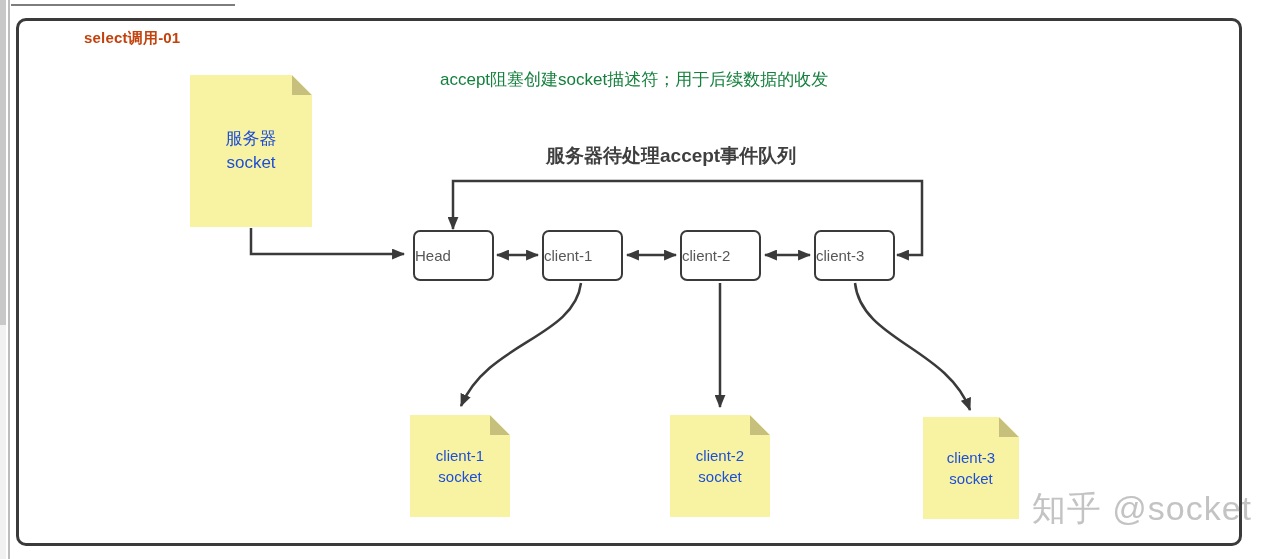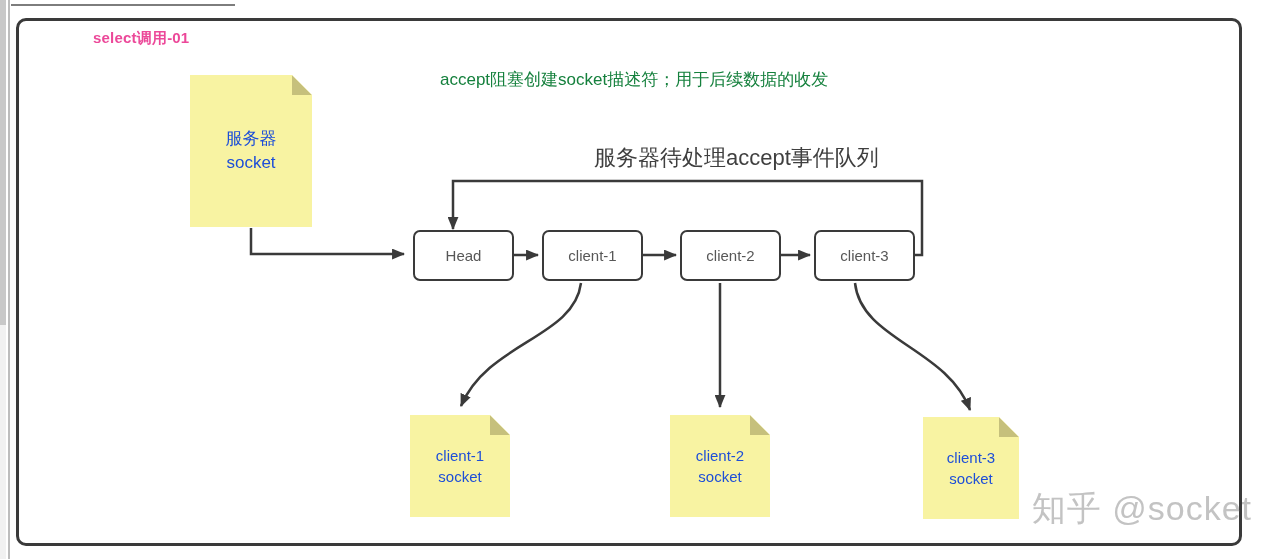--- a/index.html
+++ b/index.html
@@ -16,30 +16,30 @@
   .edge-line    { position: absolute; left: 8px; top: 0; width: 2px; height: 559px; background: #bdbdbd; }
   .top-artifact { position: absolute; left: 11px; top: 4px; width: 224px; height: 2px; background: #7d7d7d; }
 
   
   .frame {
     position: absolute; left: 16px; top: 18px; width: 1226px; height: 528px;
     border: 3px solid #3a3a3a; border-radius: 10px; background: #fff;
   }
 
   .diagram-title {
-    position: absolute; left: 93px; top: 29px;
-    font-size: 15px; font-weight: bold; color: #ec4899; letter-spacing: 0.2px;
+    position: absolute; left: 84px; top: 29px;
+    font-size: 15px; font-weight: bold; color: #c2410c; letter-spacing: 0.2px;
   }
   .red-note {
     position: absolute; left: 440px; top: 68px;
     font-size: 17px; color: #15803d;
   }
   .queue-label {
     position: absolute; left: 546px; top: 143px;
-    font-size: 22px; font-weight: normal; color: #3f3f3f; margin-left: 48px;
+    font-size: 19px; font-weight: bold; color: #3f3f3f;
   }
 
   
   .note {
     position: absolute; background: #f8f3a2;
     clip-path: polygon(0 0, calc(100% - 20px) 0, 100% 20px, 100% 100%, 0 100%);
     display: flex; align-items: center; justify-content: center; text-align: center;
   }
   .note .fold {
     position: absolute; top: 0; right: 0; width: 20px; height: 20px;
@@ -49,23 +49,23 @@
   .note-server   { left: 190px; top: 75px;  width: 122px; height: 152px; }
   .note-server .note-text { font-size: 17px; }
   .note-client   { width: 100px; height: 102px; }
   .note-client .note-text { font-size: 15px; }
   .note-client1  { left: 410px; top: 415px; }
   .note-client2  { left: 670px; top: 415px; }
   .note-client3  { left: 923px; top: 417px; width: 96px; }
 
   
   .qnode {
-    position: absolute; top: 230px; width: 101px; height: 51px;
+    position: absolute; top: 230px; width: 81px; height: 51px;
     background: #fff; border: 2.5px solid #3a3a3a; border-radius: 7px;
-    display: flex; align-items: center; justify-content: center;
+    display: flex; align-items: center; justify-content: flex-start;
     font-size: 15px; color: #575757;
   }
   .qnode-head    { left: 413px; }
   .qnode-client1 { left: 542px; }
   .qnode-client2 { left: 680px; }
   .qnode-client3 { left: 814px; }
 
   .connector-layer { position: absolute; left: 0; top: 0; width: 1270px; height: 559px; pointer-events: none; }
 
   .watermark {

